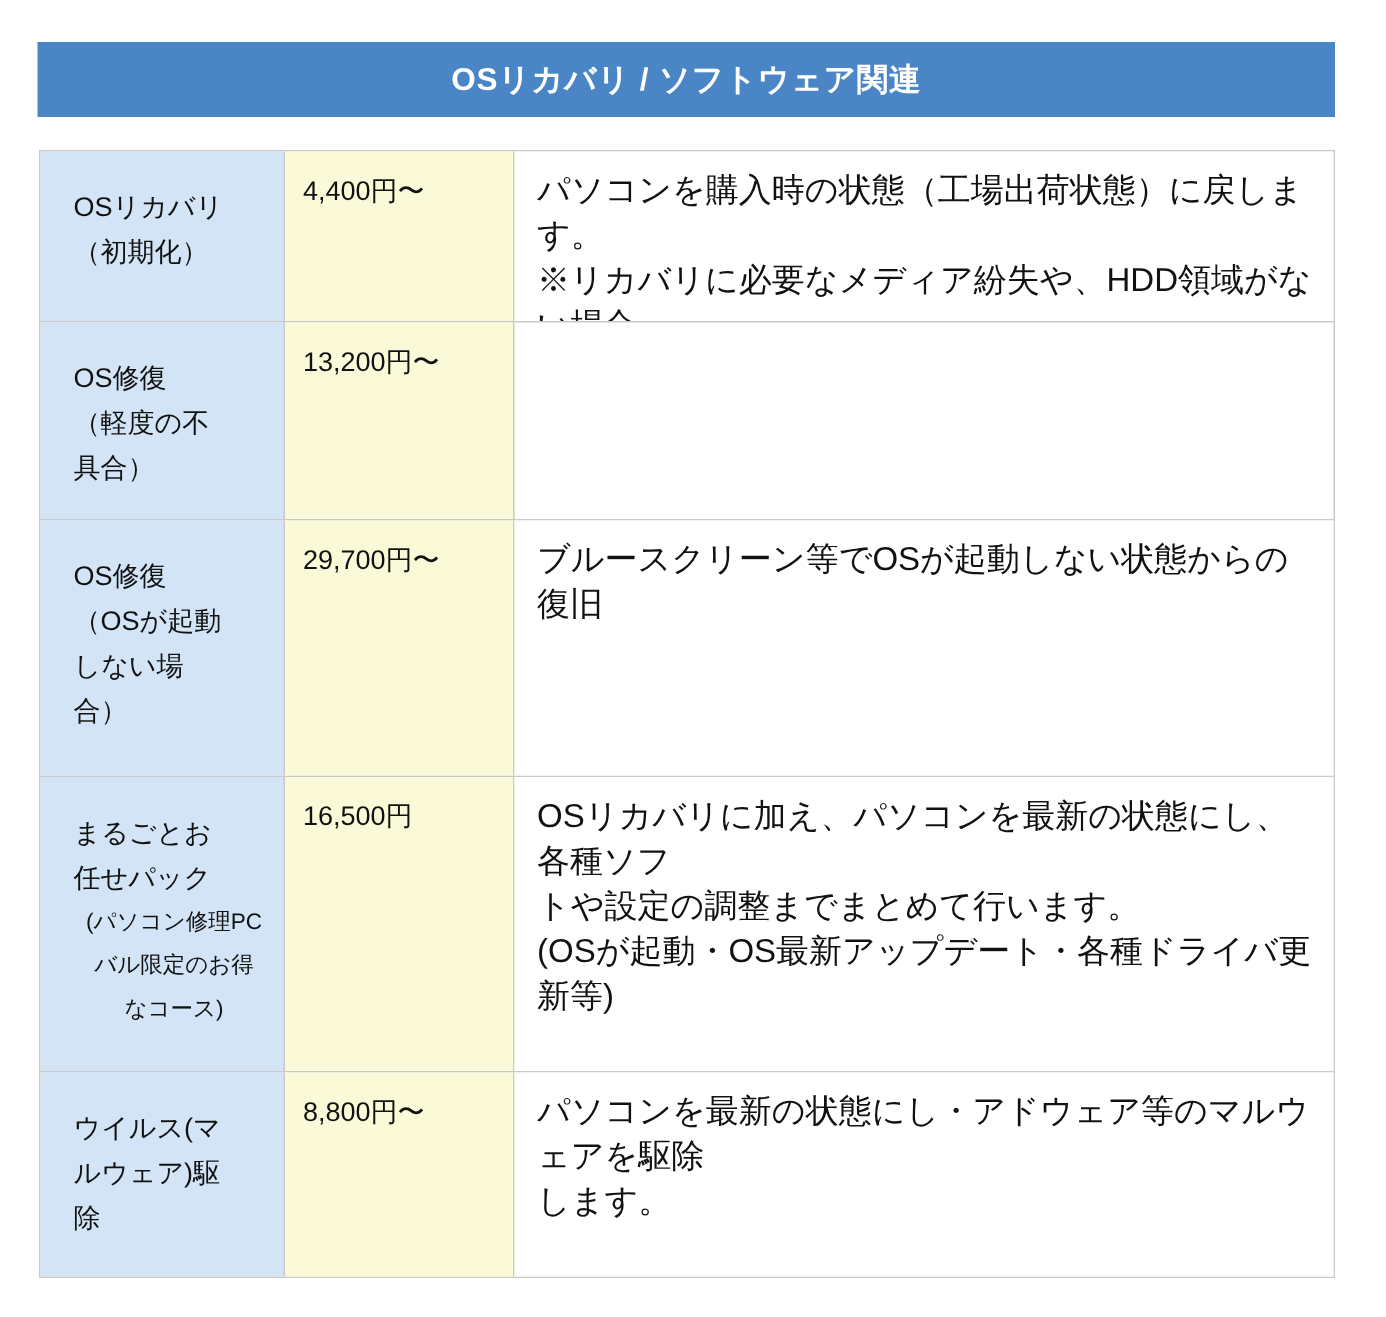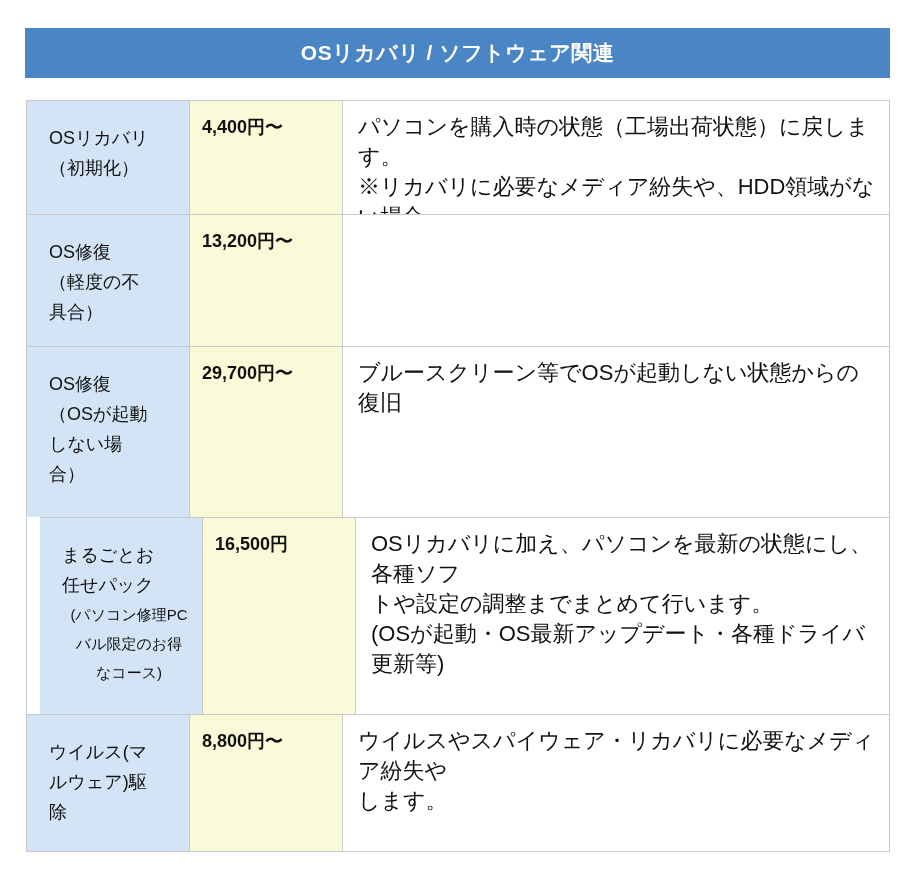--- a/index.html
+++ b/index.html
@@ -40,21 +40,21 @@
     top: 100px;
     width: 862px;
     border: 1px solid var(--border, #c9c9c9);
     background: #ffffff;
   }
   .row { display: flex; }
   .row + .row { border-top: 1px solid var(--border, #c9c9c9); }
   .r1 { height: 113px; }
   .r2 { height: 131px; }
   .r3 { height: 170px; }
-  .r4 { height: 196px; margin-left: 13px; }
+  .r4 { height: 196px; }
   .r5 { height: 136px; }
   .cell { box-sizing: border-box; overflow: hidden; }
   .cell.service {
     width: 163px;
     flex: 0 0 163px;
     background: var(--service-bg, #d2e4f5);
     border-right: 1px solid var(--border, #c9c9c9);
     padding: 22px 6px 8px 22px;
   }
   .service-main {
@@ -69,21 +69,21 @@
     white-space: pre-line;
     text-align: center;
   }
   .cell.price {
     width: 153px;
     flex: 0 0 153px;
     background: var(--price-bg, #fafad8);
     border-right: 1px solid var(--border, #c9c9c9);
     padding: 12px 6px 8px 12px;
     font-size: 18px;
-    font-weight: bold;
+    font-weight: normal;
     line-height: 28px;
     white-space: pre-line;
   }
   .cell.desc {
     flex: 1 1 auto;
     background: var(--desc-bg, #ffffff);
     padding: 11px 14px 8px 15px;
     font-size: 22px;
     line-height: 30px;
     white-space: pre-line;
@@ -149,18 +149,18 @@
     </div>
 
     <div class="row r5">
       <div class="cell service">
         <div class="service-main">ウイルス(マ
 ルウェア)駆
 除</div>
         <div class="service-sub"></div>
       </div>
       <div class="cell price">8,800円〜</div>
-      <div class="cell desc">ウイルスやスパイウェア・リカバリに必要なメディア紛失や
+      <div class="cell desc">パソコンを最新の状態にし・アドウェア等のマルウェアを駆除
 します。</div>
     </div>
 
   </div>
 </div>
 
 </body></html>

